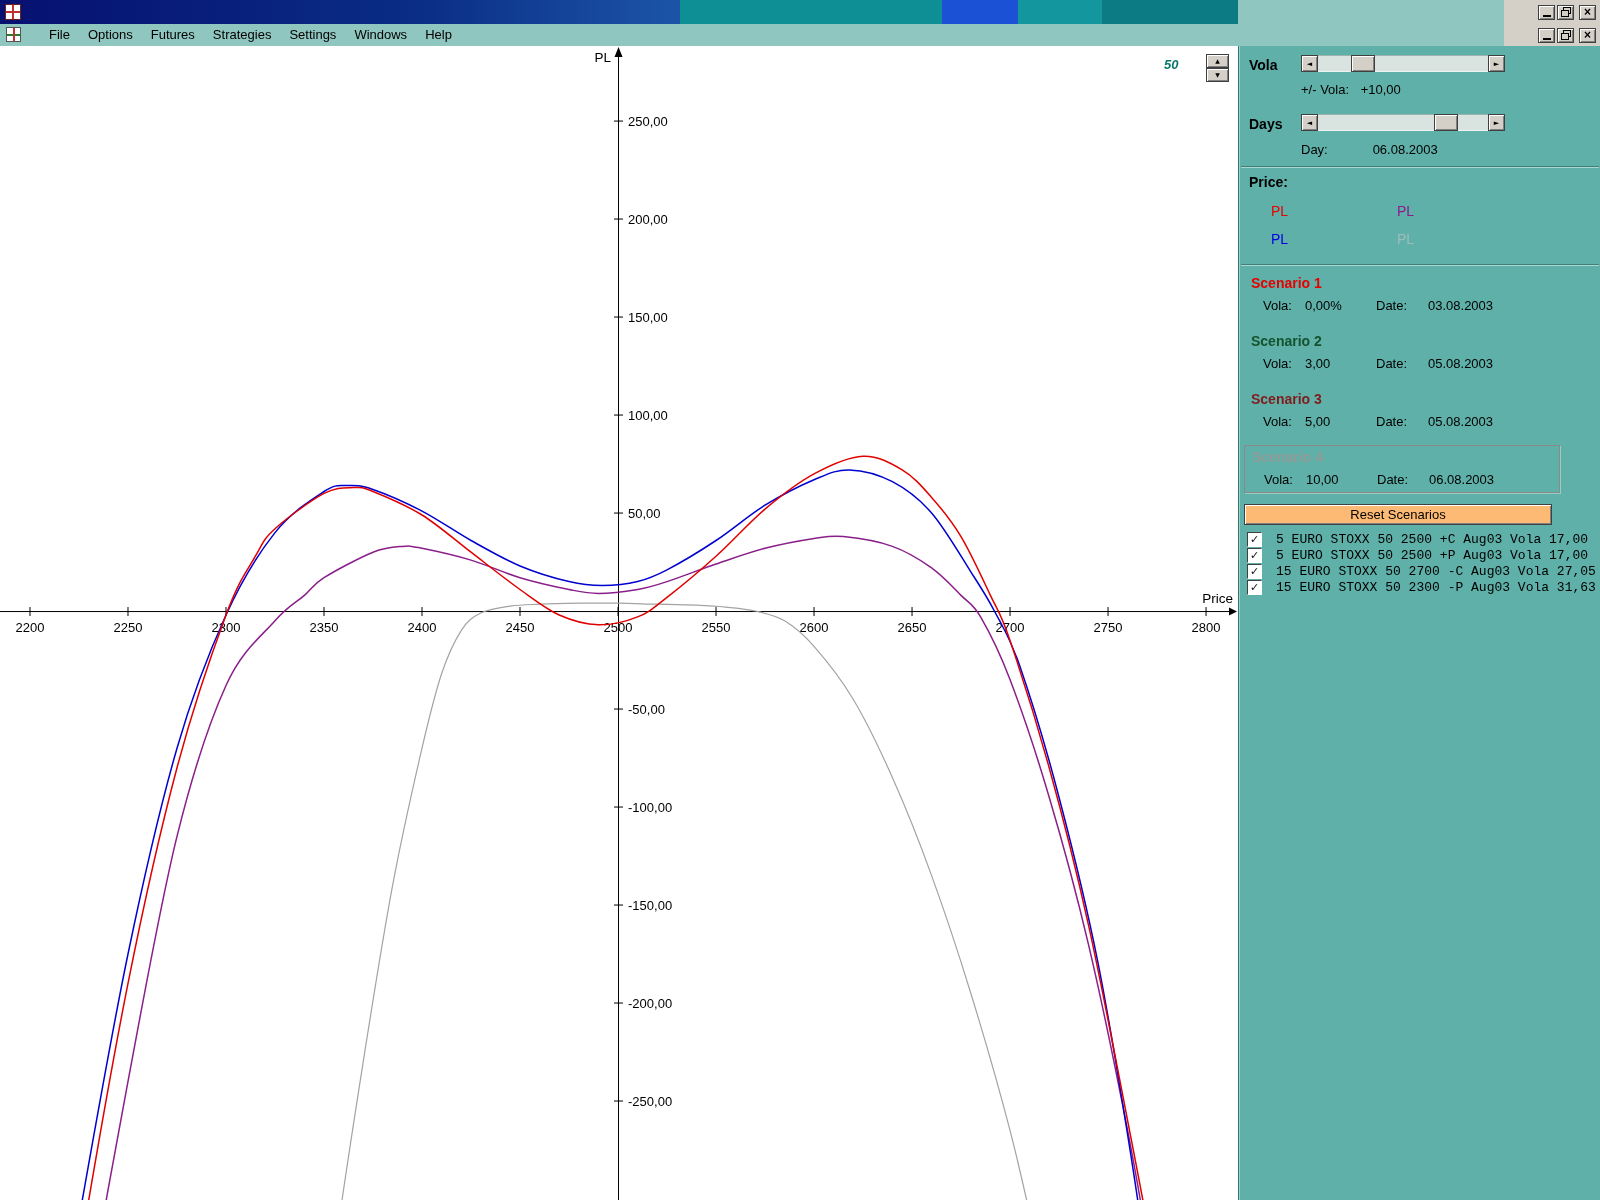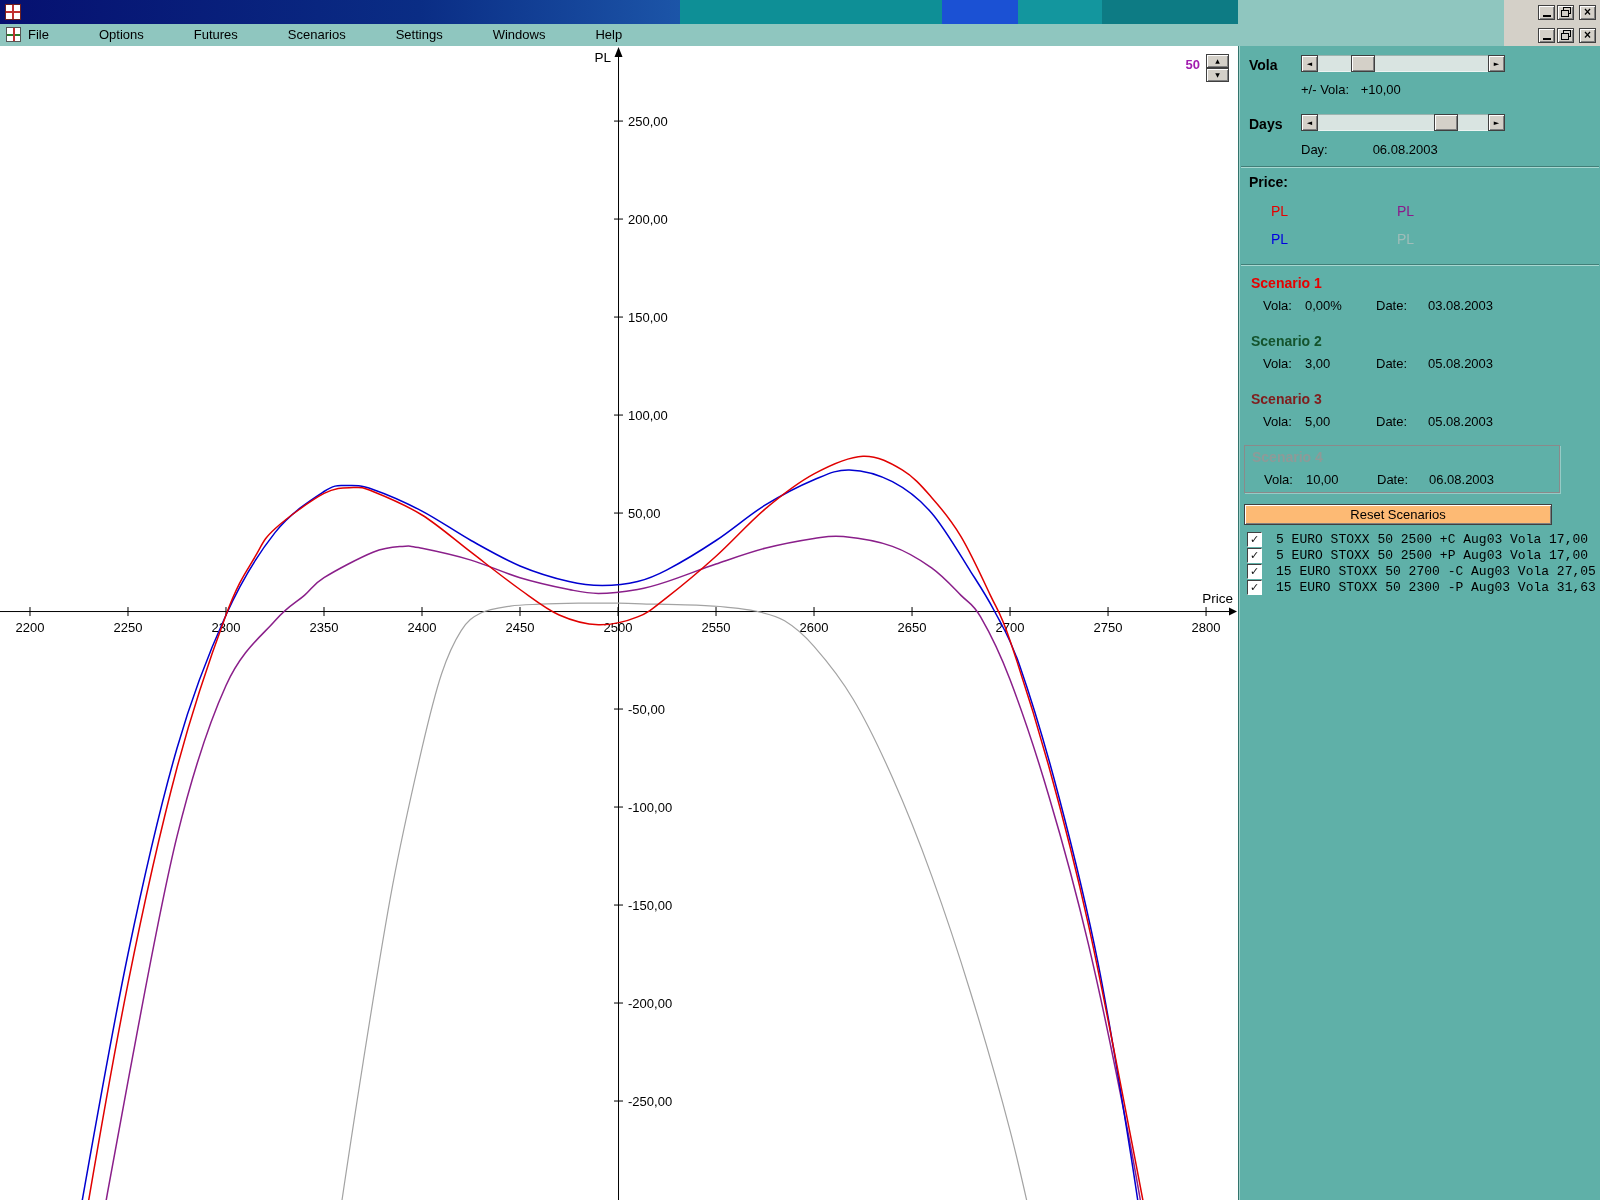--- a/index.html
+++ b/index.html
@@ -30,28 +30,28 @@
   .ic-rest{position:relative;width:10px;height:10px;}
   .ic-rest::before{content:"";position:absolute;right:0;top:0;width:6px;height:5px;border:1px solid #000;}
   .ic-rest::after{content:"";position:absolute;left:0;bottom:0;width:6px;height:5px;border:1px solid #000;background:#d4d0c8;}
   .ic-close{font-size:12px;font-weight:bold;line-height:1;color:#000;}
   
   .menubar{position:absolute;left:0;top:24px;width:1600px;height:22px;background:#8fc6bf;}
   .menu-icon{position:absolute;left:6px;top:3px;width:15px;height:15px;background:
      linear-gradient(#c03030,#c03030) 50% 0/2px 100% no-repeat,
      linear-gradient(#2a7a2a,#2a7a2a) 0 50%/100% 2px no-repeat,#fff;
      border:1px solid #555;box-sizing:border-box;}
-  .menu-items{position:absolute;left:19px;top:0;height:22px;display:flex;gap:32px;}
+  .menu-items{position:absolute;left:40px;top:0;height:22px;display:flex;}
   .menu-item{display:inline-block;padding:0 9px;line-height:22px;font-size:13px;color:#000;cursor:default;}
   
   .chart-wrap{position:absolute;left:0;top:46px;width:1238px;height:1154px;background:#fff;}
   #chart-svg{position:absolute;left:0;top:0;}
   #chart-svg text{font-family:"Liberation Sans","DejaVu Sans",sans-serif;fill:#000;}
-  .scale-value{position:absolute;left:1164px;top:11px;width:36px;text-align:right;
-    font-size:13px;font-weight:bold;color:#a21caf;}
+  .scale-value{position:absolute;left:1164px;top:11px;width:36px;
+    font-size:13px;font-weight:bold;color:#0f766e;font-style:italic;}
   .spinner{position:absolute;left:1206px;top:8px;width:23px;height:28px;display:flex;flex-direction:column;}
   .spin-btn{flex:1;background:#d4d0c8;border:1px solid #404040;
     box-shadow:inset 1px 1px 0 #fff, inset -1px -1px 0 #808080;padding:0;
     font-size:6px;line-height:1;display:flex;align-items:center;justify-content:center;
     font-family:"DejaVu Sans",sans-serif;}
   
   .sidebar{position:absolute;left:1238px;top:46px;width:362px;bottom:0;background:#5fb0a8;
     border-left:1px solid #33736c;box-shadow:inset 1px 0 0 #9fd2cb;font-size:13px;color:#000;}
   .sb-label{position:absolute;left:10px;font-size:14px;font-weight:bold;}
   .scrollbar{position:absolute;left:62px;width:204px;height:17px;display:flex;}
@@ -107,21 +107,21 @@
         </button>
     </div>
   </div>
 
   <div class="menubar">
     <div class="menu-icon"></div>
     <div class="menu-items">
       <span class="menu-item">File</span>
       <span class="menu-item">Options</span>
       <span class="menu-item">Futures</span>
-      <span class="menu-item">Scenarios</span>
+      <span class="menu-item">Strategies</span>
       <span class="menu-item">Settings</span>
       <span class="menu-item">Windows</span>
       <span class="menu-item">Help</span>
     </div>
     <div class="btn-zone">
       <button class="wbtn">
           <span class="ic-min"></span>
         </button>
       <button class="wbtn">
           <span class="ic-rest"></span>

